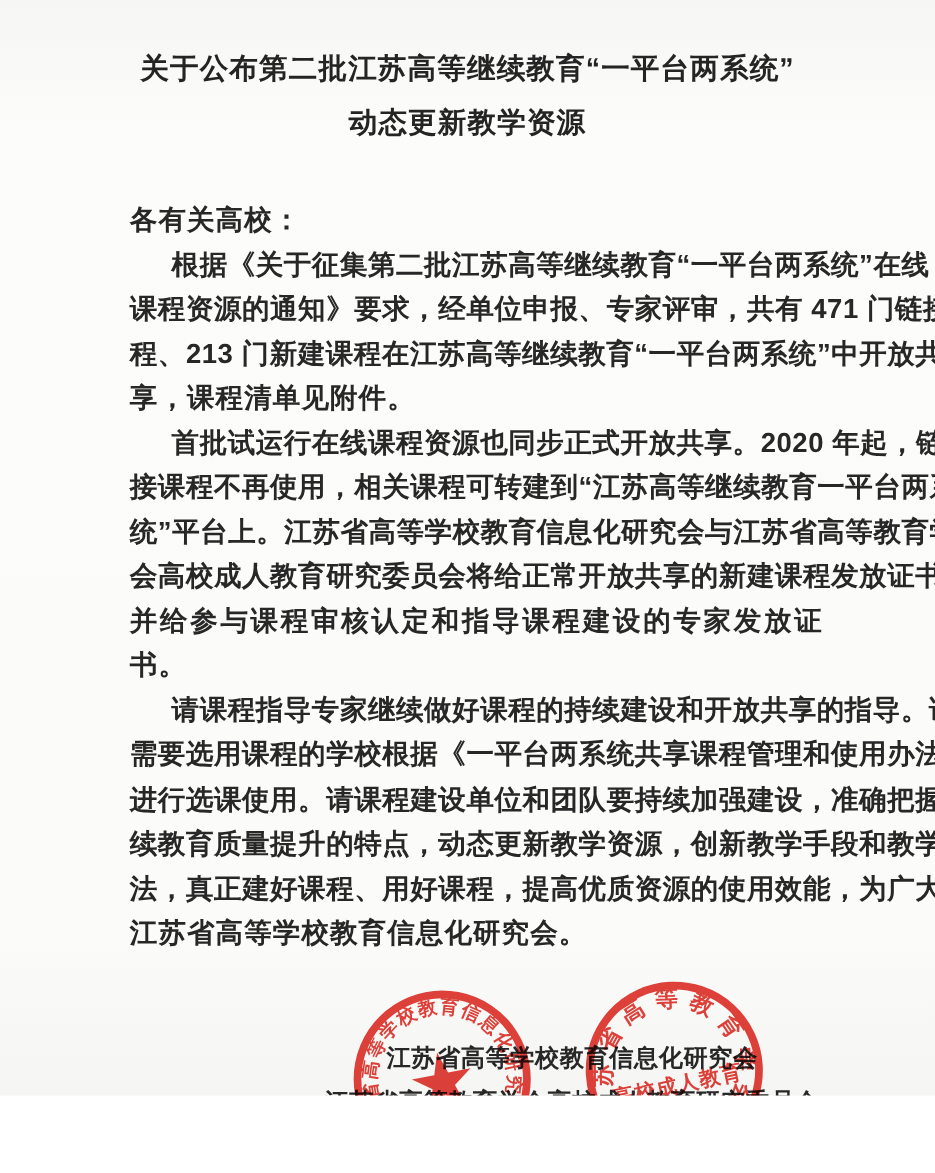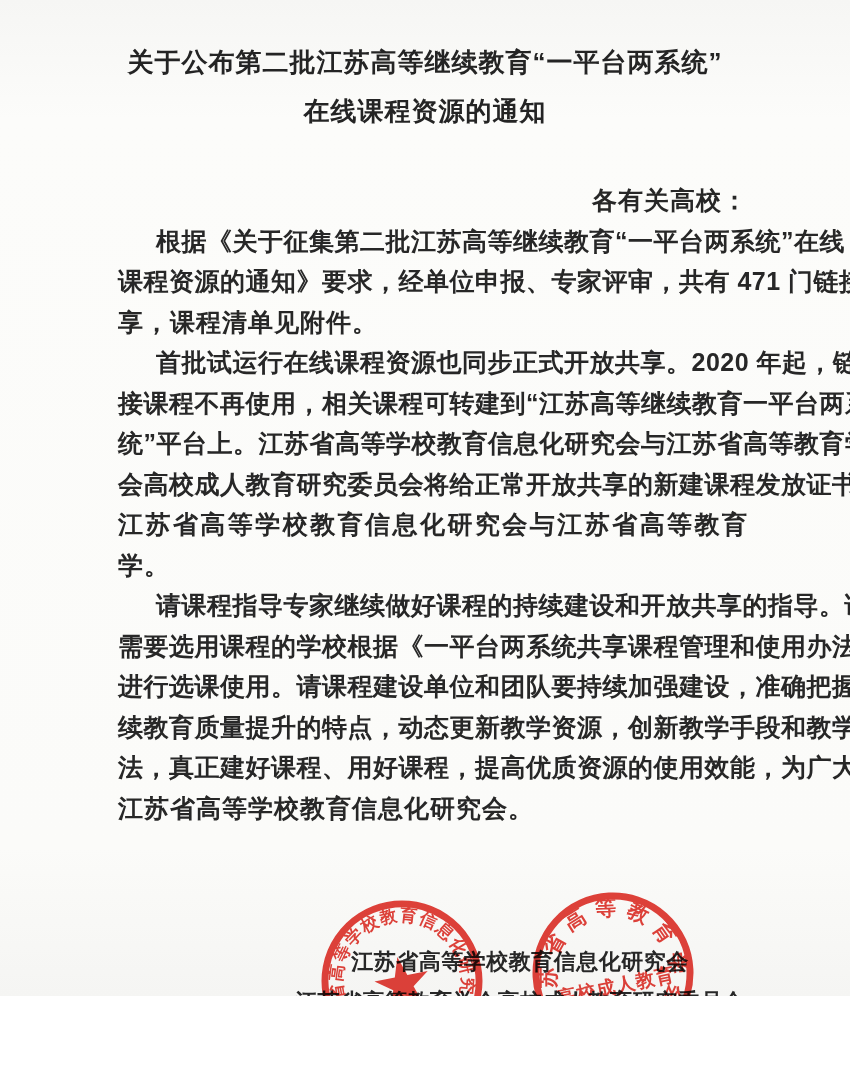--- a/index.html
+++ b/index.html
@@ -22,21 +22,21 @@
     line-height: 49px; letter-spacing: 1px;
     color: #242424;
   }
   .body-block {
     position: absolute; top: 180px; left: 118px;
     width: 630px;
     font-size: 25px; font-weight: 600;
     line-height: 40.5px;
     color: #272727;
   }
-  .salutation { text-align: right; letter-spacing: 1px; margin-left: 32px; }
+  .salutation { text-align: left; letter-spacing: 1px; }
   .line {
     text-align: justify;
     text-align-last: justify;
     letter-spacing: 0.5px;
     white-space: nowrap;
   }
   .line.indent { text-indent: 38px; }
   .line.last { text-align-last: left; white-space: normal; letter-spacing: 1px; }
   .attachment-line {
     position: absolute; top: 864px; left: 118px;
@@ -60,38 +60,39 @@
   .stamp-right { left: 523px; top: 883px; transform: rotate(-3deg); }
   svg text { font-family: "Liberation Sans", sans-serif; }
 </style>
 </head>
 <body>
 
 <div class="page">
 
   <div class="title-block">
     <div>关于公布第二批江苏高等继续教育“一平台两系统”</div>
-    <div>在线课程资源的通知</div>
+    <div>动态更新教学资源</div>
   </div>
 
   <div class="body-block">
     <div class="salutation">各有关高校：</div>
 
     <div>
       <div class="line indent">根据《关于征集第二批江苏高等继续教育“一平台两系统”在线</div>
       <div class="line">课程资源的通知》要求，经单位申报、专家评审，共有 471 门链接课</div>
+      <div class="line">程、213 门新建课程在江苏高等继续教育“一平台两系统”中开放共</div>
       <div class="line last">享，课程清单见附件。</div>
     </div>
 
     <div>
       <div class="line indent">首批试运行在线课程资源也同步正式开放共享。2020 年起，链</div>
       <div class="line">接课程不再使用，相关课程可转建到“江苏高等继续教育一平台两系</div>
       <div class="line">统”平台上。江苏省高等学校教育信息化研究会与江苏省高等教育学</div>
       <div class="line">会高校成人教育研究委员会将给正常开放共享的新建课程发放证书，</div>
-      <div class="line last">江苏省高等学校教育信息化研究会与江苏省高等教育学。</div>
+      <div class="line last">并给参与课程审核认定和指导课程建设的专家发放证书。</div>
     </div>
 
     <div>
       <div class="line indent">请课程指导专家继续做好课程的持续建设和开放共享的指导。请</div>
       <div class="line">需要选用课程的学校根据《一平台两系统共享课程管理和使用办法》</div>
       <div class="line">进行选课使用。请课程建设单位和团队要持续加强建设，准确把握继</div>
       <div class="line">续教育质量提升的特点，动态更新教学资源，创新教学手段和教学方</div>
       <div class="line">法，真正建好课程、用好课程，提高优质资源的使用效能，为广大师</div>
       <div class="line last">江苏省高等学校教育信息化研究会。</div>
     </div>

